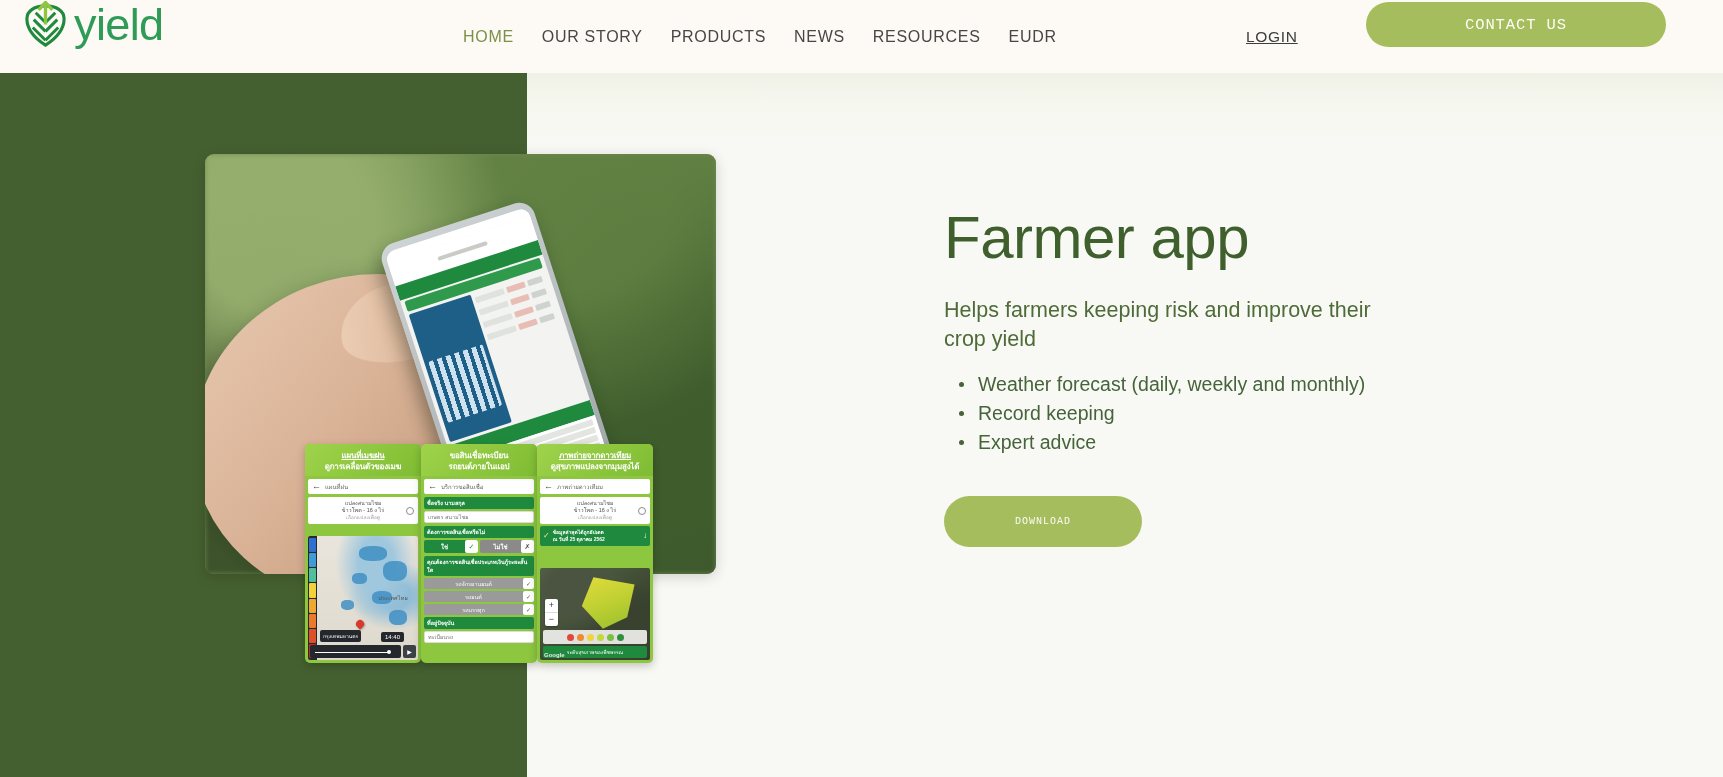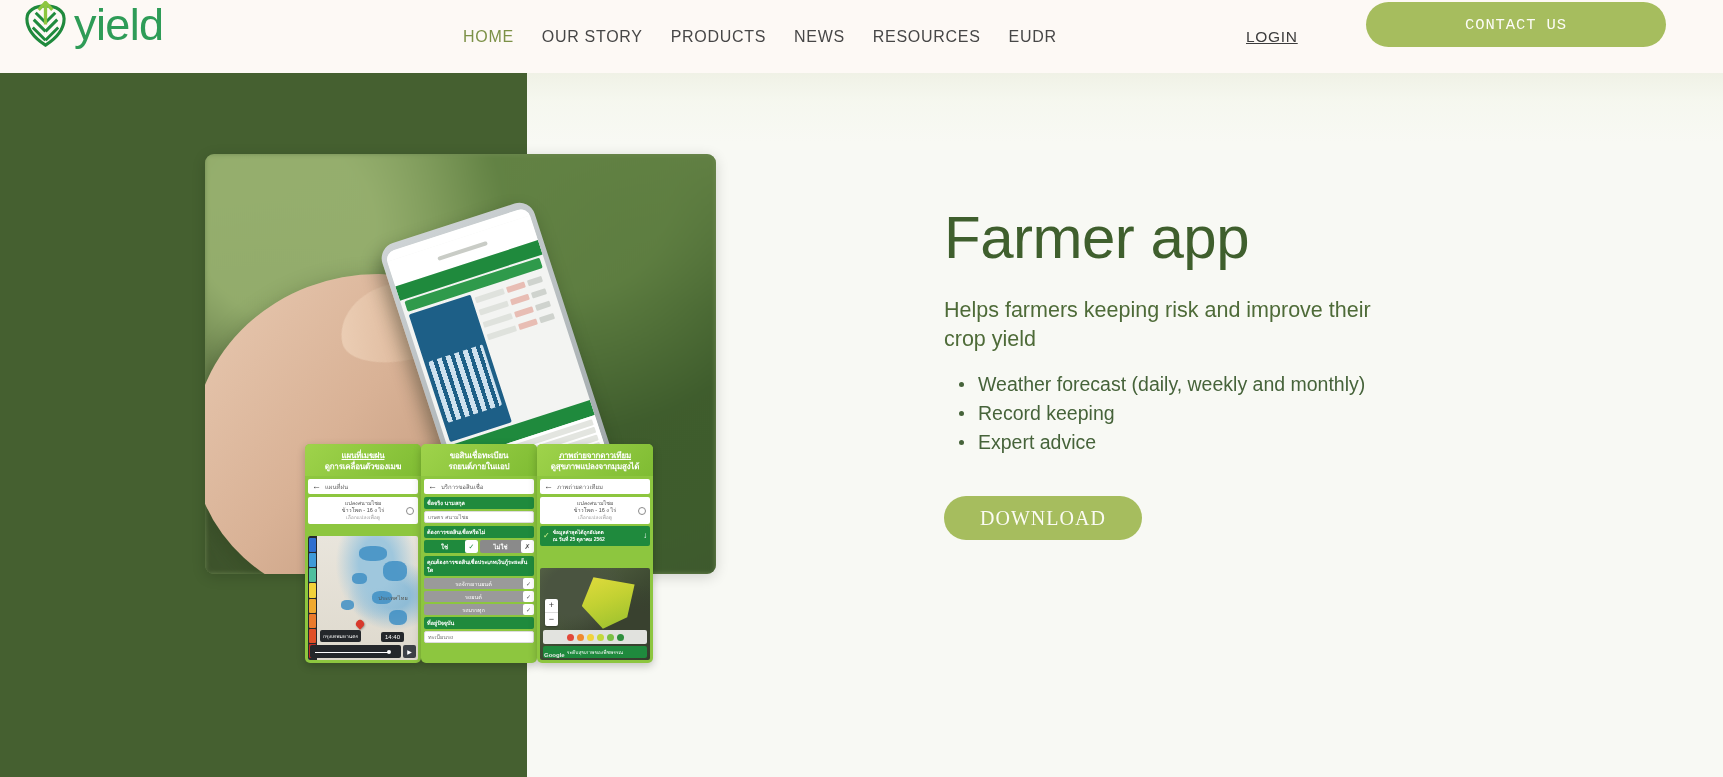--- a/index.html
+++ b/index.html
@@ -357,24 +357,24 @@
   .hero-list li {
     position: relative;
     font-size: 19.5px; color: #46633a; line-height: 29px;
   }
   .hero-list li::before {
     content: ""; position: absolute; left: -19px; top: 12px;
     width: 5px; height: 5px; border-radius: 50%; background: #46633a;
   }
   .download-btn {
     margin-top: 39px; margin-left: 0;
-    width: 198px; height: 44px;
+    width: 198px; height: 51px;
     background: #a6bd5e; border: none; border-radius: 26px;
-    color: #fbfbf3; font-family: Liberation Serif, serif;
-    font-size: 20px; letter-spacing: 1px; cursor: pointer;
+    color: #fbfbf3; font-family: Liberation Mono, monospace;
+    font-size: 10px; letter-spacing: 1px; cursor: pointer;
   }
 </style>
 </head>
 <body>
 
 <div class="header">
 
   <div class="logo-wrap">
     <span>
       <svg class="logo-mark" viewBox="0 0 48 48" aria-hidden="true">

